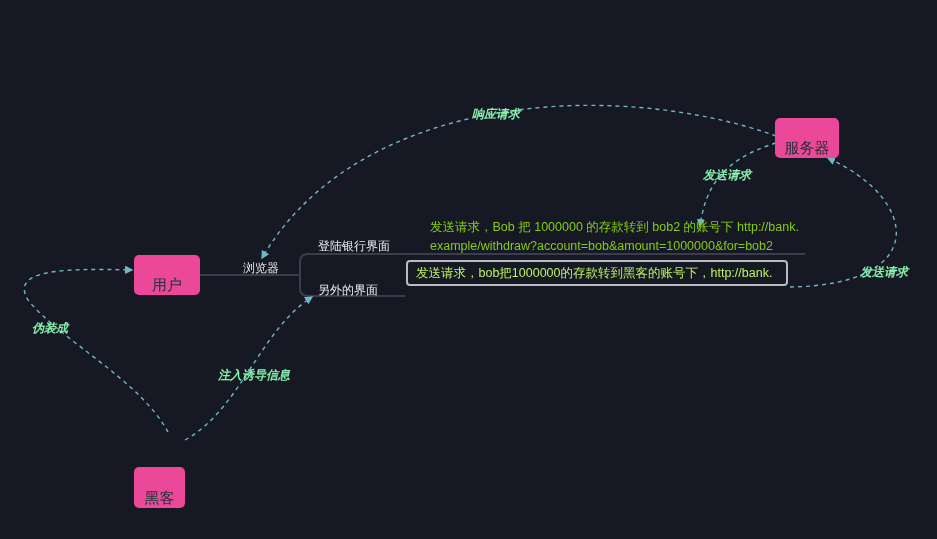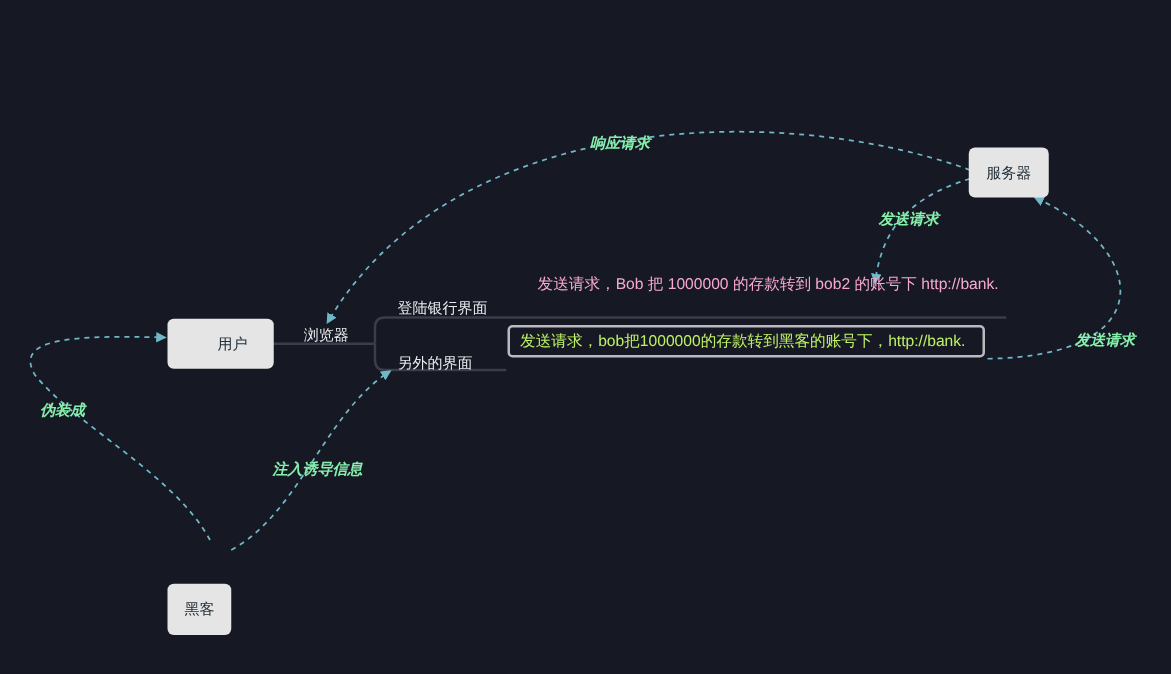--- a/index.html
+++ b/index.html
@@ -5,34 +5,34 @@
   html, body { margin:0; padding:0; }
   body {
     width:937px; height:539px; overflow:hidden;
     background:#161823;
     font-family:"Liberation Sans","DejaVu Sans",sans-serif;
     position:relative;
   }
   svg.edges { position:absolute; left:0; top:0; }
   .node {
     position:absolute;
-    background:#e5e5e5;
+    background:#ec4899;
     border-radius:5px;
     color:#22303a;
-    font-size:12px;
-    display:flex; align-items:center; justify-content:center;
+    font-size:15px;
+    display:flex; align-items:flex-end; justify-content:center;
   }
   .label {
     position:absolute; color:#e9eaee; font-size:12px; white-space:nowrap;
   }
   .edge-label {
     position:absolute; color:#86efac; font-size:12px; font-style:italic; font-weight:bold; white-space:nowrap;
   }
   .desc {
-    position:absolute; color:#f9a8d4; font-size:12.5px; line-height:19px; white-space:nowrap;
+    position:absolute; color:#84cc16; font-size:12.5px; line-height:19px; white-space:nowrap;
   }
   .desc-box {
     position:absolute;
     border:2.5px solid #b9bbc0;
     border-radius:4px;
     padding:2px 8px;
     color:#bef264; font-size:12.5px; line-height:18px; white-space:nowrap;
   }
 </style>
 </head>
@@ -53,36 +53,37 @@
 
   <g stroke="#6fb8c8" stroke-width="1.4" fill="none" stroke-dasharray="4,4">
     <path d="M 776 136 C 620 80, 360 90, 262 258" marker-end="url(#arr)"></path>
     <path d="M 776 143 C 720 160, 705 190, 700 226" marker-end="url(#arr)"></path>
     <path d="M 790 287 C 930 285, 920 200, 828 158" marker-end="url(#arr)"></path>
     <path d="M 168 432 C 140 380, 60 340, 28 300 C 10 270, 60 268, 132 270" marker-end="url(#arr)"></path>
     <path d="M 185 440 C 240 410, 260 330, 312 297" marker-end="url(#arr)"></path>
   </g>
 </svg>
 
-<div class="node" style="left:134px;top:255px;width:66px;height:40px;padding-left:19px;">
+<div class="node" style="left:134px;top:255px;width:66px;height:40px;">
   <span>用户</span>
 </div>
 <div class="node" style="left:775px;top:118px;width:64px;height:40px;">
   <span>服务器</span>
 </div>
 <div class="node" style="left:134px;top:431px;width:51px;height:41px;margin-top:36px;">
   <span>黑客</span>
 </div>
 
 <div class="label" style="left:243px;top:260px;">浏览器</div>
 <div class="label" style="left:318px;top:238px;">登陆银行界面</div>
 <div class="label" style="left:318px;top:282px;">另外的界面</div>
 
 <div class="desc" style="left:430px;top:218px;">
   <div>发送请求，Bob 把 1000000 的存款转到 bob2 的账号下 http://bank.</div>
+  <div>example/withdraw?account=bob&amp;amount=1000000&amp;for=bob2</div>
 </div>
 
 <div class="desc-box" style="left:406px;top:260px;width:362px;">
   <div>发送请求，bob把1000000的存款转到黑客的账号下，http://bank.</div>
 </div>
 
 <div class="edge-label" style="left:472px;top:106px;">响应请求</div>
 <div class="edge-label" style="left:703px;top:167px;">发送请求</div>
 <div class="edge-label" style="left:860px;top:264px;">发送请求</div>
 <div class="edge-label" style="left:32px;top:320px;">伪装成</div>

